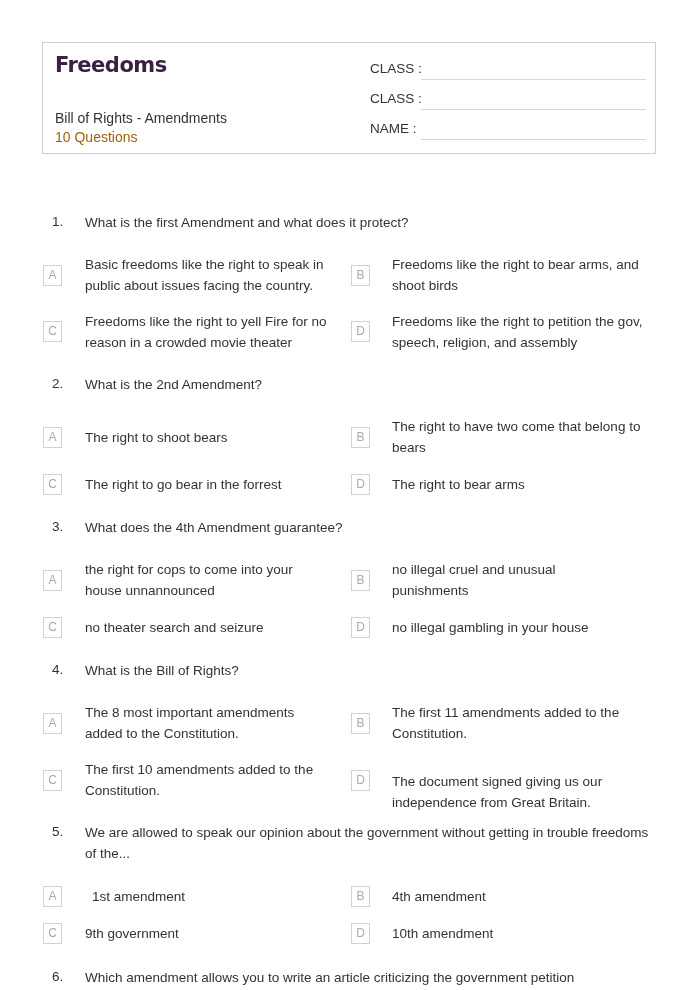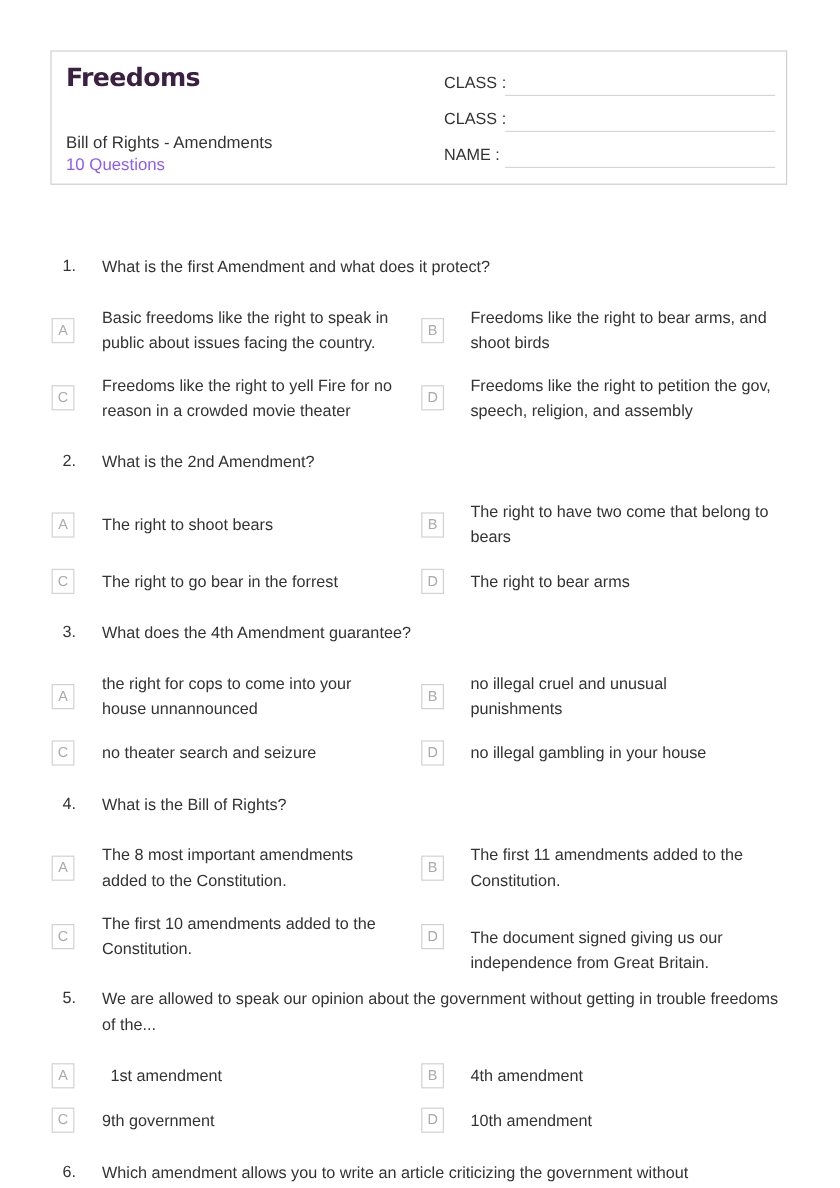--- a/index.html
+++ b/index.html
@@ -3,21 +3,21 @@
 <meta charset="utf-8">
 <style>
   html, body { margin: 0; padding: 0; background: #ffffff; }
   body { width: 700px; height: 990px; overflow: hidden; position: relative;
          font-family: "Liberation Sans", "DejaVu Sans", sans-serif; color: #333333; }
   .header-box { position: absolute; left: 42px; top: 42px; width: 614px; height: 112px;
                 border: 1px solid #cfcfcf; box-sizing: border-box; }
   .logo { position: absolute; left: 12px; top: 10px; font-family: "DejaVu Sans", sans-serif;
           font-weight: bold; font-size: 21px; letter-spacing: -0.5px; color: #3b2141; }
   .quiz-title { position: absolute; left: 12px; top: 67px; font-size: 14px; color: #333; }
-  .quiz-count { position: absolute; left: 12px; top: 86px; font-size: 14px; color: #8b5cf6; }
+  .quiz-count { position: absolute; left: 12px; top: 86px; font-size: 14px; color: #a16207; }
   .field { position: absolute; left: 327px; font-size: 13.5px; color: #333; }
   .field-line { position: absolute; left: 378px; width: 225px; height: 1px; background: #d6d6d6; }
   .q-num { position: absolute; left: 52px; font-size: 13.5px; color: #333; }
   .q-text { position: absolute; left: 85px; width: 570px; font-size: 13.5px; line-height: 21px; color: #333; }
   .opt-box { position: absolute; width: 19px; height: 21px; border: 1px solid #d2d2d2; box-sizing: border-box;
              font-size: 12px; color: #aaaaaa; text-align: center; line-height: 19px; background:#fff; }
   .opt-text { position: absolute; font-size: 13.5px; line-height: 21px; color: #333; }
 </style>
 </head>
 <body>
@@ -94,14 +94,14 @@
   <div class="opt-box" style="left:351px;top:886px">B</div>
   <div class="opt-text" style="left:392px;top:886px;width:262px">4th amendment</div>
   <div class="opt-box" style="left:43px;top:923px">C</div>
   <div class="opt-text" style="left:85px;top:923px;width:265px">9th government</div>
   <div class="opt-box" style="left:351px;top:923px">D</div>
   <div class="opt-text" style="left:392px;top:923px;width:262px">10th amendment</div>
 </div>
 
 <div>
   <div class="q-num" style="top:969px">6.</div>
-  <div class="q-text" style="top:967px">Which amendment allows you to write an article criticizing the government without</div>
+  <div class="q-text" style="top:967px">Which amendment allows you to write an article criticizing the government petition</div>
 </div>
 
 </body></html>

